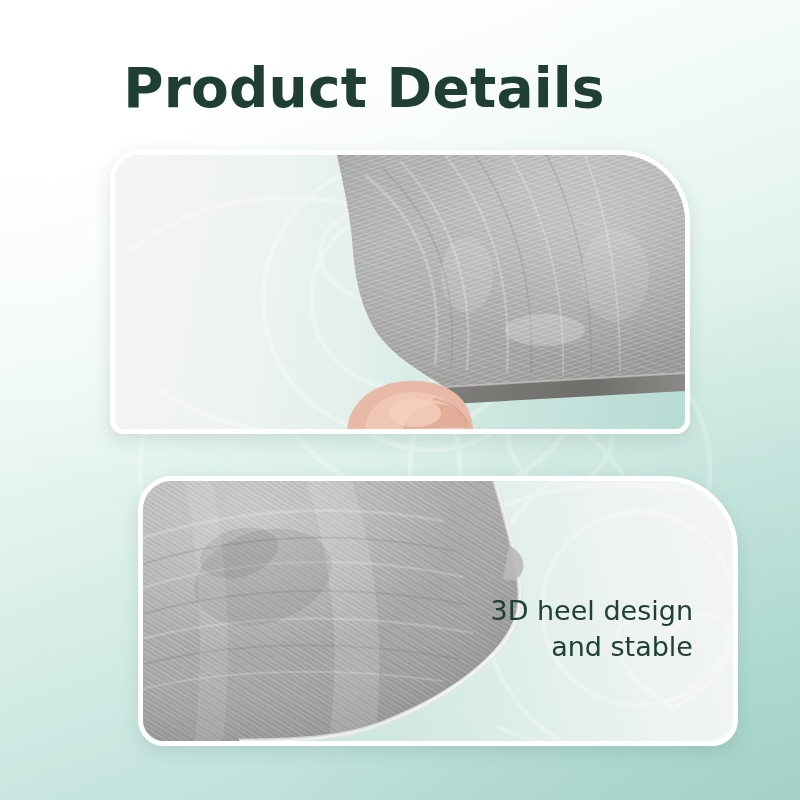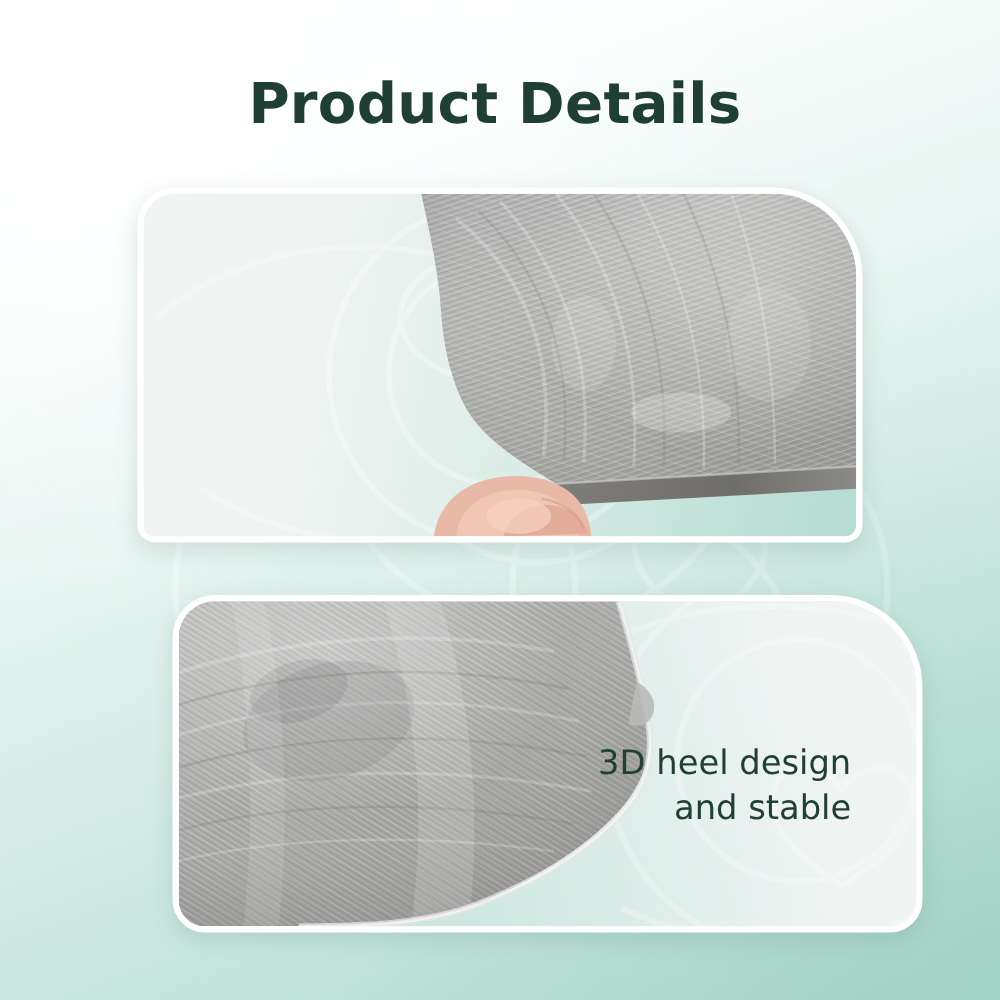--- a/index.html
+++ b/index.html
@@ -52,26 +52,25 @@
     opacity: 0.55;
   }
 
   
   .title {
     position: absolute;
     top: 56px;
     left: 0;
     width: 728px;
     text-align: center;
-    font-size: 45px;
+    font-size: 55px;
     font-weight: 700;
     letter-spacing: 0.2px;
     color: #1e3f31;
     z-index: 6;
-    padding-left: 32px;
   }
 
   
   .card {
     position: absolute;
     overflow: hidden;
     background: #eef2f1;
     border: 5px solid #ffffff;
     box-shadow: 0 6px 18px rgba(90,130,120,0.20);
     z-index: 5;
@@ -140,21 +139,21 @@
     font-weight: 400;
     white-space: pre-line;
     z-index: 3;
   }
   .caption-1 {
     left: 46px;
     top: 86px;
     text-align: left;
   }
   .caption-2 {
-    right: 52px;
+    right: 40px;
     top: 112px;
     text-align: right;
   }
 
   
   .sock, .finger { position: absolute; }
 </style>
 </head>
 <body>
 

